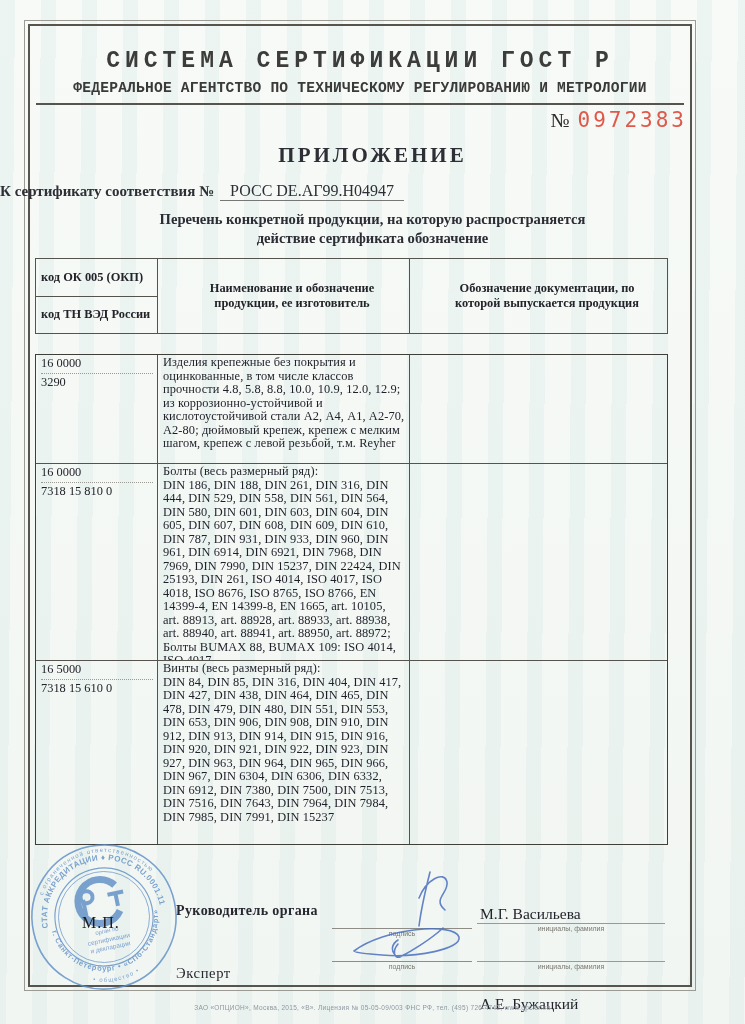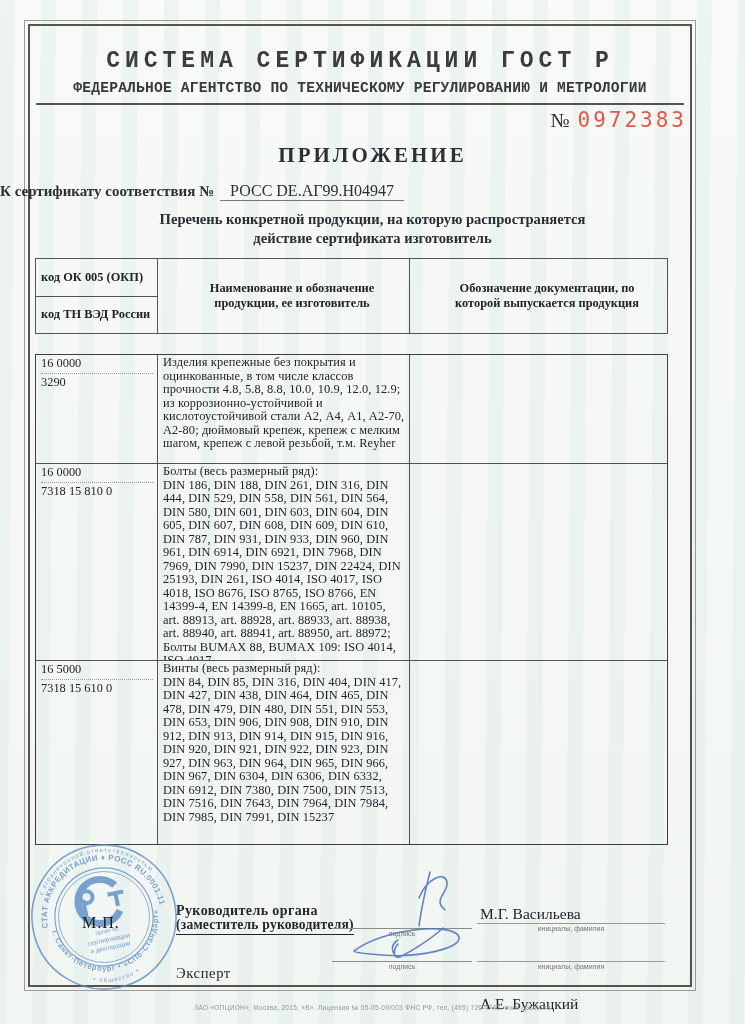--- a/index.html
+++ b/index.html
@@ -85,21 +85,21 @@
   </div>
 
   <div class="doc-title">ПРИЛОЖЕНИЕ</div>
 
   <div class="cert-line">
     <span class="cert-label">К сертификату соответствия №</span><span class="cert-no">РОСС DE.АГ99.Н04947</span>
   </div>
 
   <div class="list-desc">
     <div>Перечень конкретной продукции,  на которую распространяется</div>
-    <div>действие сертификата изготовитель</div>
+    <div>действие сертификата обозначение</div>
   </div>
 
   <div class="table">
     <div class="thead">
       <div class="th th-codes">
         <div>код ОК 005 (ОКП)</div>
         <div>код ТН ВЭД России</div>
       </div>
       <div class="th">
           <div class="th-inner" style="max-width:200px">Наименование и обозначение продукции, ее изготовитель</div>
@@ -175,21 +175,20 @@
         <text x="80" y="104" font-size="6.4">сертификации</text>
         <text x="80" y="112" font-size="6.4">и декларации</text>
       </g>
     </g>
   </svg>
 
   <div class="mp-label">М.П.</div>
 
   <div class="sig-block">
     <div class="role-1">Руководитель органа</div>
-    <div class="role-2">(заместитель руководителя)</div>
     <div class="sig-line sig-line-1"></div>
     <div class="caption cap-sig-1">подпись</div>
     <div class="name-1">М.Г. Васильева</div>
     <div class="sig-line name-line-1"></div>
     <div class="caption cap-name-1">инициалы, фамилия</div>
 
     <div class="role-3">Эксперт</div>
     <div class="sig-line sig-line-2"></div>
     <div class="caption cap-sig-2">подпись</div>
     <div class="name-2">А.Е. Бужацкий</div>

